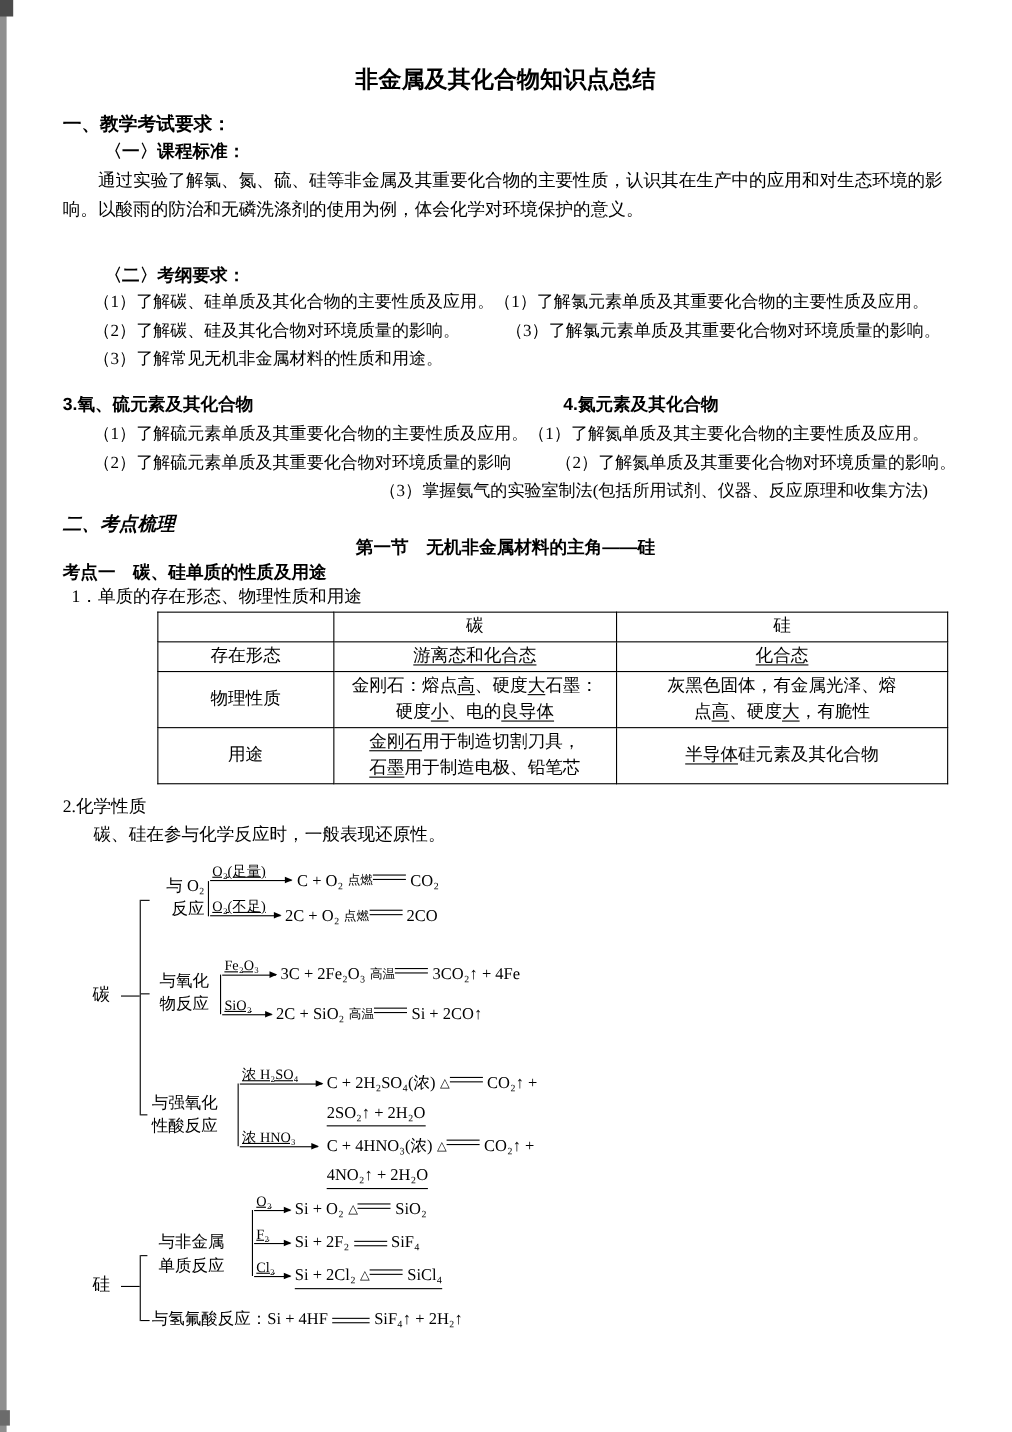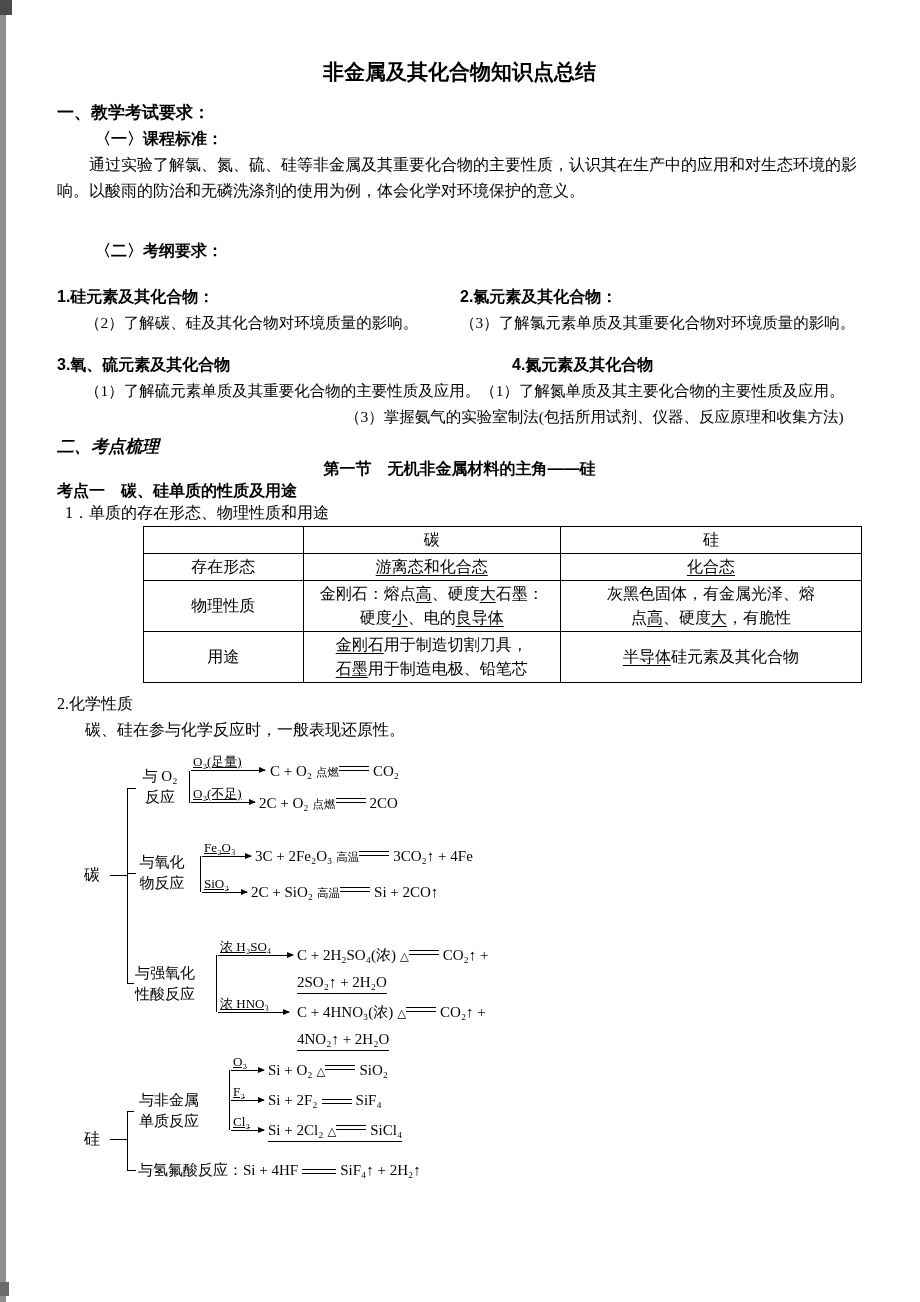--- a/index.html
+++ b/index.html
@@ -27,21 +27,21 @@
 
   .ktable { border-collapse:collapse; margin:2px 0 0 86px; table-layout:fixed; }
   .ktable td { border:1px solid #000; text-align:center; line-height:24px; padding:1px 4px;
                white-space:pre-line; vertical-align:middle; font-size:16px; }
   .u { text-decoration:underline; text-underline-offset:3px; }
 
   .diagram { position:relative; width:920px; height:452px; margin-top:4px; font-size:15px; }
   .hl { position:absolute; height:1px; background:#000; }
   .vl { position:absolute; width:1px; background:#000; }
   .node { position:absolute; font-size:16px; line-height:20px; }
-  .blabel { position:absolute; text-align:center; line-height:21px; font-size:15px; }
+  .blabel { position:absolute; text-align:right; line-height:21px; font-size:15px; }
   .blabel span { display:block; }
   .reagent { position:absolute; display:flex; flex-direction:column; }
   .reagent .rlabel { font-size:13px; line-height:16px; padding-left:2px; white-space:nowrap;text-decoration:underline; }
   .reagent .arrow { position:relative; height:1px; background:#000; }
   .reagent .arrow::after { content:""; position:absolute; right:-1px; top:-3px; width:0; height:0;
           border-left:7px solid #000; border-top:3px solid transparent; border-bottom:3px solid transparent; }
   .eq { position:absolute; line-height:22px; white-space:nowrap; }
   .eq.ul { border-bottom:1px solid #000; }
   .rxn { display:inline-flex; flex-direction:row; align-items:center; vertical-align:middle; margin:0 4px; }
   .rxn .cond { font-size:11.5px; line-height:13px; font-family:"Liberation Sans","DejaVu Sans",sans-serif; }
@@ -57,34 +57,36 @@
   <div class="edge-notch2"></div>
 
   <div class="content">
     <h1 class="title">非金属及其化合物知识点总结</h1>
 
     <p class="h2">一、教学考试要求：</p>
     <p class="h3">〈一〉课程标准：</p>
     <p class="para">通过实验了解氯、氮、硫、硅等非金属及其重要化合物的主要性质，认识其在生产中的应用和对生态环境的影响。以酸雨的防治和无磷洗涤剂的使用为例，体会化学对环境保护的意义。</p>
     <p class="h3 gap36">〈二〉考纲要求：</p>
 
-    <div class="twocol gap22">
-      <span class="b">1.硅元素及其化合物：</span>
-      <span class="b abs" style="left:403px">2.氯元素及其化合物：</span>
-    </div>
+    <p class="sline">（1）了解碳、硅单质及其化合物的主要性质及应用。（1）了解氯元素单质及其重要化合物的主要性质及应用。</p>
     <div class="twocol" style="padding-left:28px;font-size:15.5px">
       <span>（2）了解碳、硅及其化合物对环境质量的影响。</span>
       <span class="abs" style="left:403px">（3）了解氯元素单质及其重要化合物对环境质量的影响。</span>
     </div>
+    <p class="sline">（3）了解常见无机非金属材料的性质和用途。</p>
 
     <div class="twocol gap16">
       <span class="b">3.氧、硫元素及其化合物</span>
       <span class="b abs" style="left:455px">4.氮元素及其化合物</span>
     </div>
     <p class="sline">（1）了解硫元素单质及其重要化合物的主要性质及应用。（1）了解氮单质及其主要化合物的主要性质及应用。</p>
+    <div class="twocol" style="padding-left:28px;font-size:15.5px">
+      <span>（2）了解硫元素单质及其重要化合物对环境质量的影响</span>
+      <span class="abs" style="left:448px">（2）了解氮单质及其重要化合物对环境质量的影响。</span>
+    </div>
     <p class="sline" style="margin-left:288px">（3）掌握氨气的实验室制法(包括所用试剂、仪器、反应原理和收集方法)</p>
 
     <p class="h2 gap6" style="margin-top:6px">二、考点梳理</p>
     <p class="b center plain">第一节　无机非金属材料的主角——硅</p>
     <p class="b plain">考点一　碳、硅单质的性质及用途</p>
     <p class="plain" style="margin-left:8px">1．单质的存在形态、物理性质和用途</p>
 
     <table class="ktable">
       <colgroup>
           <col style="width:160px">

